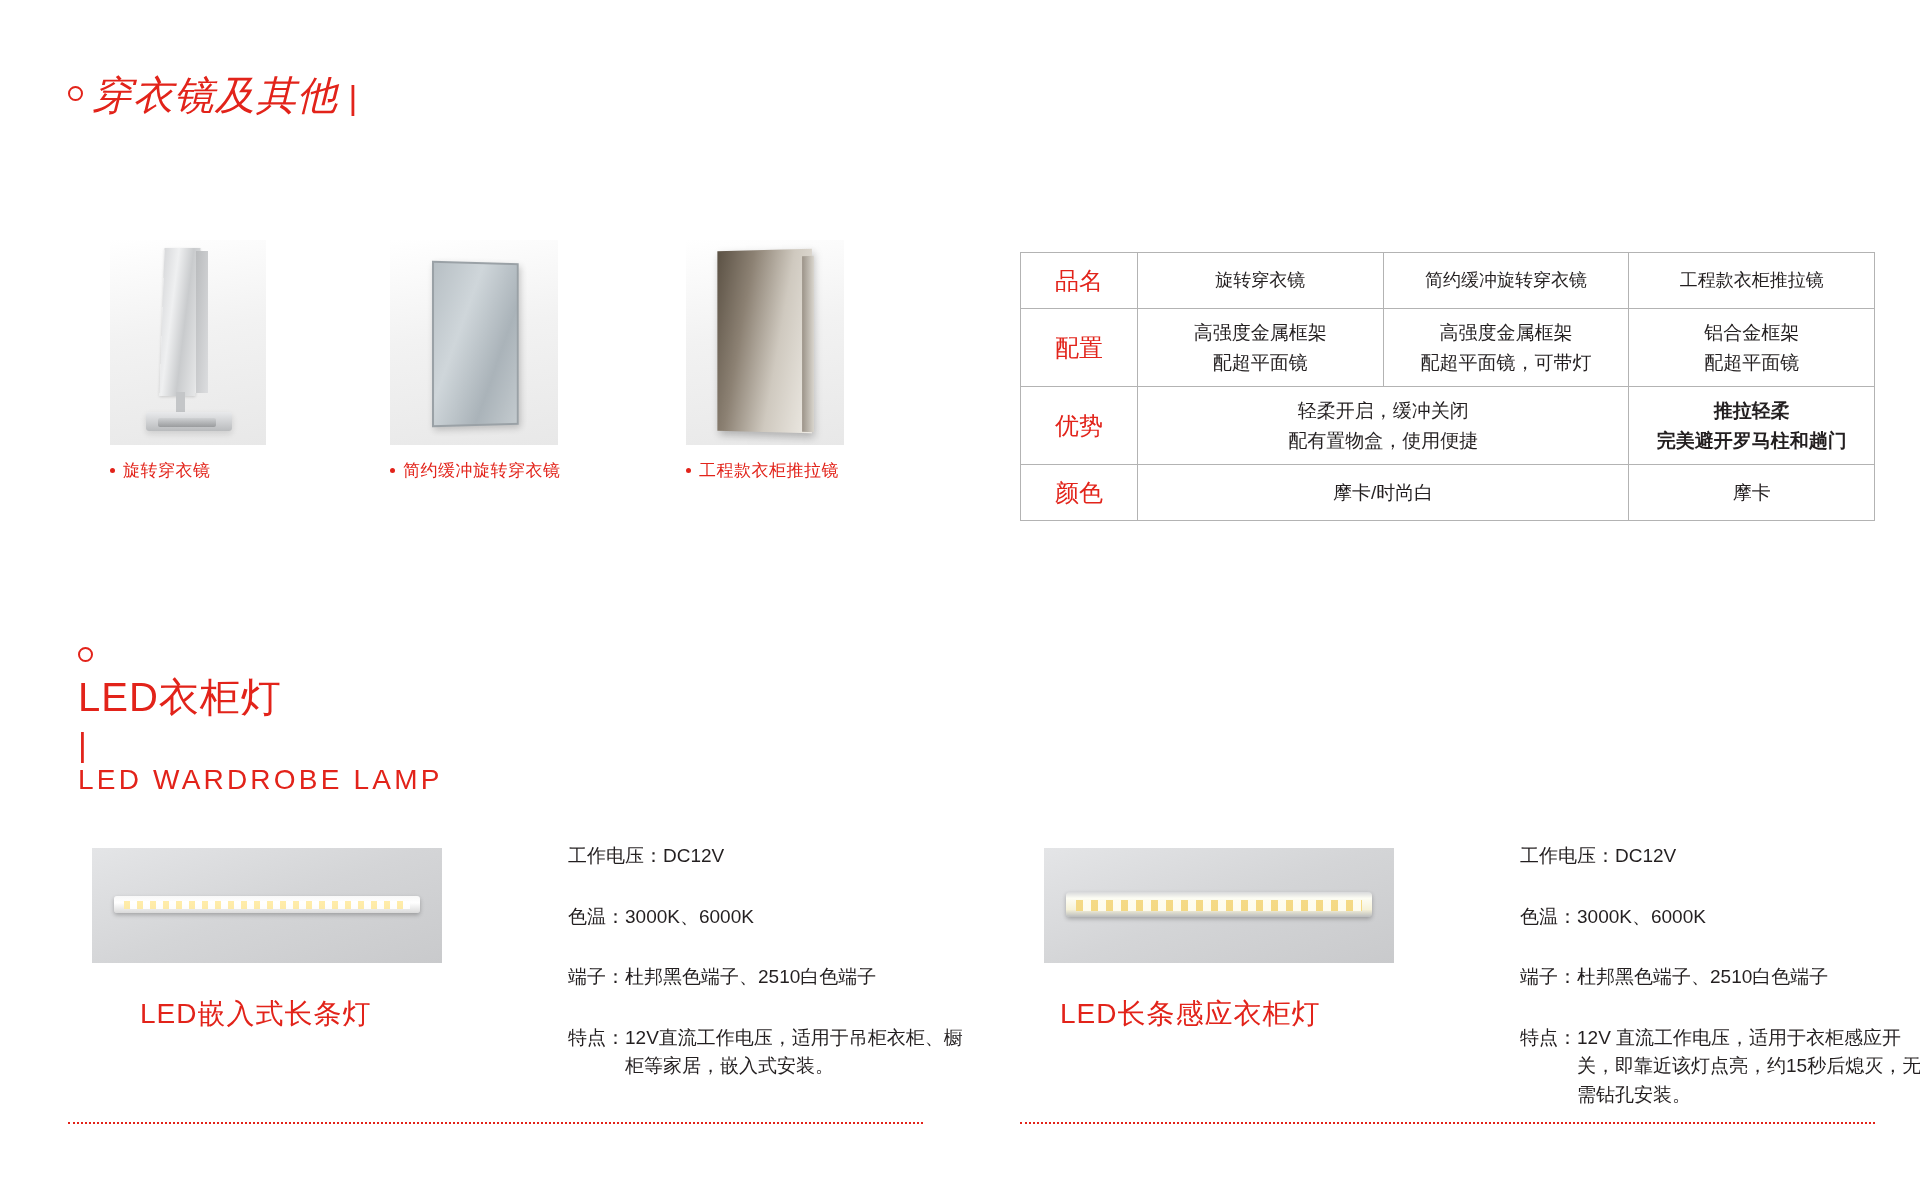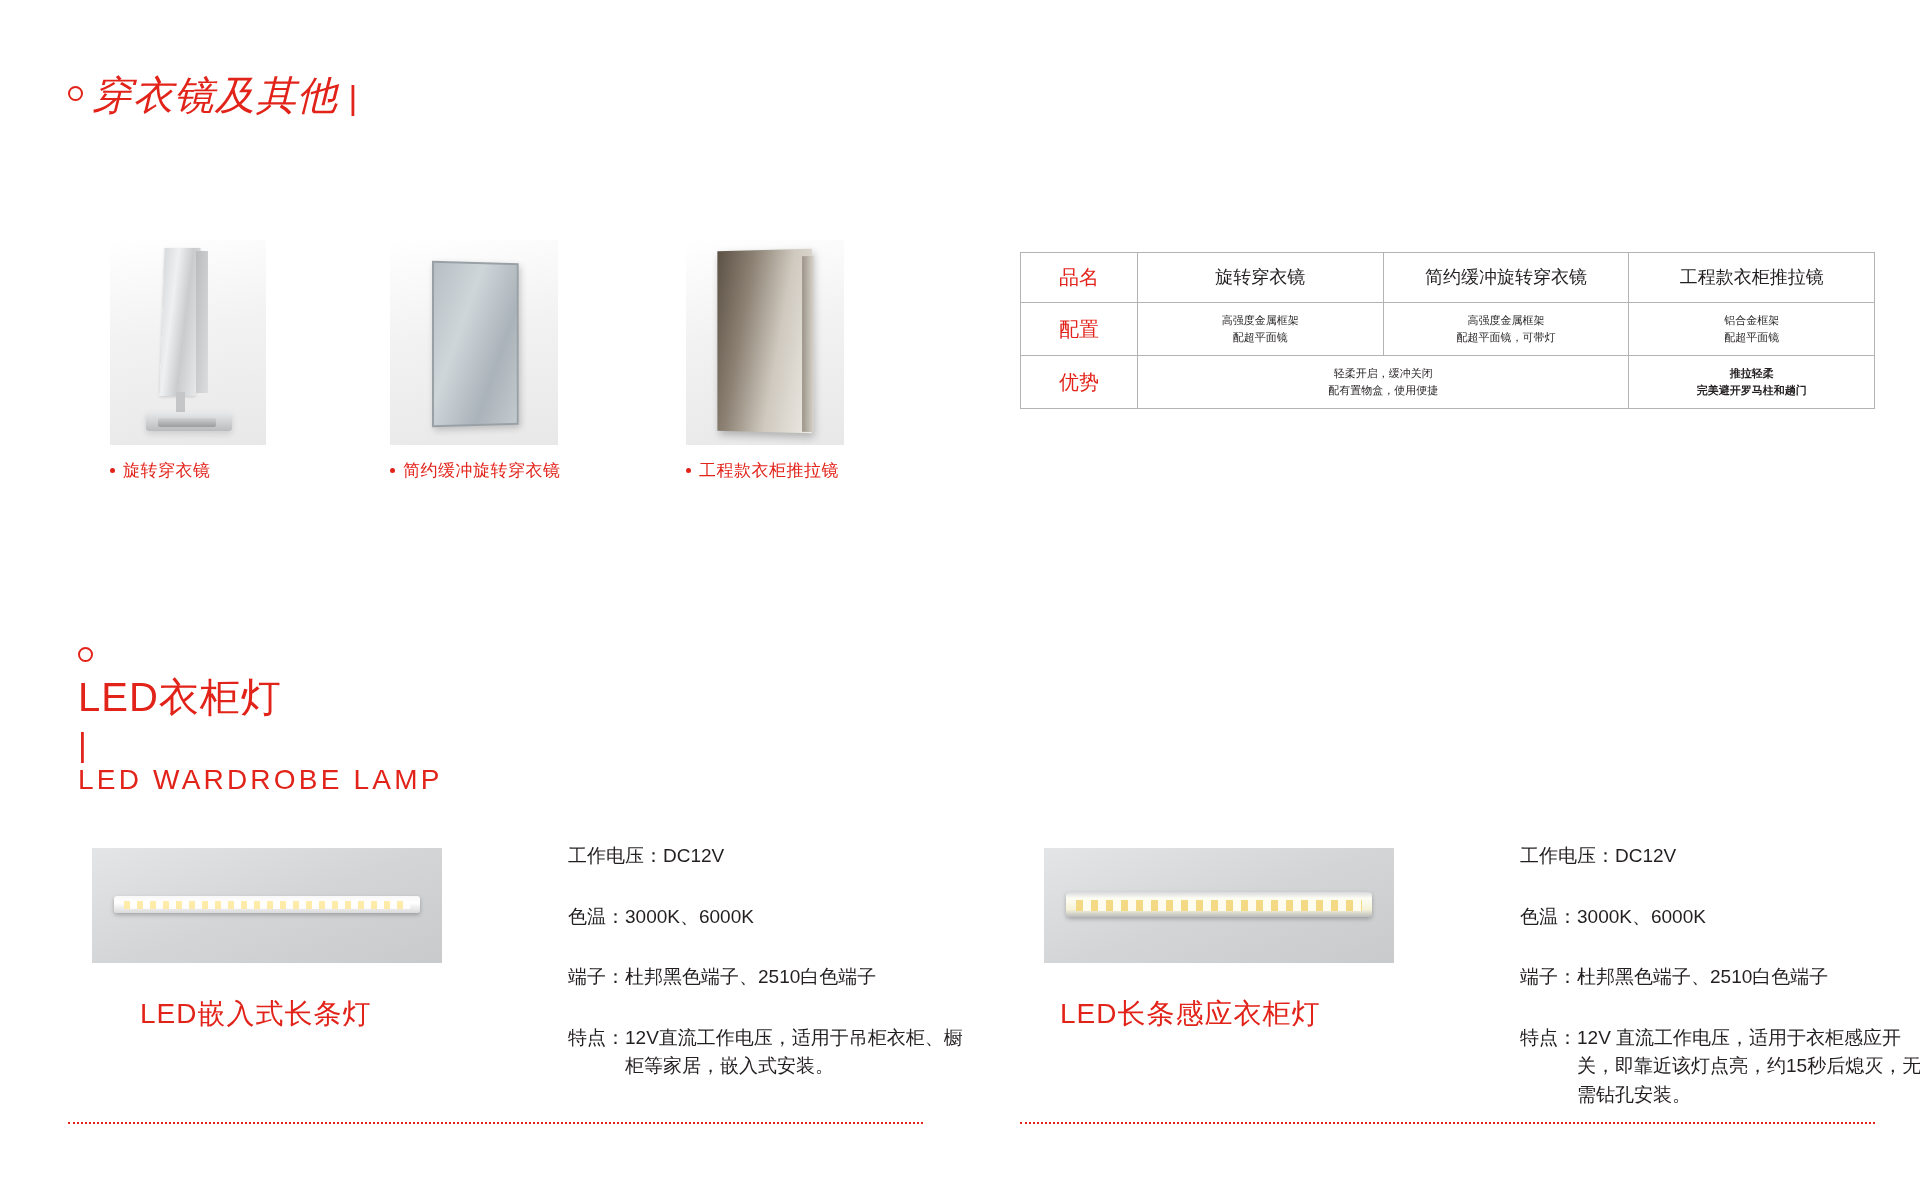--- a/index.html
+++ b/index.html
@@ -144,29 +144,29 @@
     left: 1020px;
     top: 252px;
     width: 855px;
     border-collapse: collapse;
     table-layout: fixed;
   }
   #spec-table td {
     border: 1px solid #b3b3b3;
     text-align: center;
     vertical-align: middle;
-    font-size: 11px;
+    font-size: 19px;
     line-height: 1.55;
     color: #231f20;
     padding: 9px 6px;
   }
   #spec-table td.rowhead {
     color: #e2231a;
     width: 104px;
-    font-size: 20px;
+    font-size: 24px;
   }
   #spec-table td.colhead { font-size: 18px; }
   #spec-table td.strong { font-weight: 700; }
 
   
   .lamp-block { position: absolute; }
   #lamp-left  { left: 68px;  top: 830px; width: 855px; }
   #lamp-right { left: 1020px; top: 830px; width: 855px; }
 
   .lamp-photo {
@@ -290,20 +290,25 @@
         <td class="rowhead">配置</td>
         <td>高强度金属框架<br>配超平面镜</td>
         <td>高强度金属框架<br>配超平面镜，可带灯</td>
         <td>铝合金框架<br>配超平面镜</td>
       </tr>
       <tr>
         <td class="rowhead">优势</td>
         <td colspan="2">轻柔开启，缓冲关闭<br>配有置物盒，使用便捷</td>
         <td class="strong">推拉轻柔<br>完美避开罗马柱和趟门</td>
       </tr>
+      <tr>
+        <td class="rowhead">颜色</td>
+        <td colspan="2">摩卡/时尚白</td>
+        <td>摩卡</td>
+      </tr>
     </tbody>
 </table>
 
 <div class="section-head" id="lamp-head">
   <span class="head-bullet"></span>
   <span class="head-cn">LED衣柜灯</span>
   <span class="head-sep">|</span>
   <span class="head-en">LED WARDROBE LAMP</span>
 </div>
 

